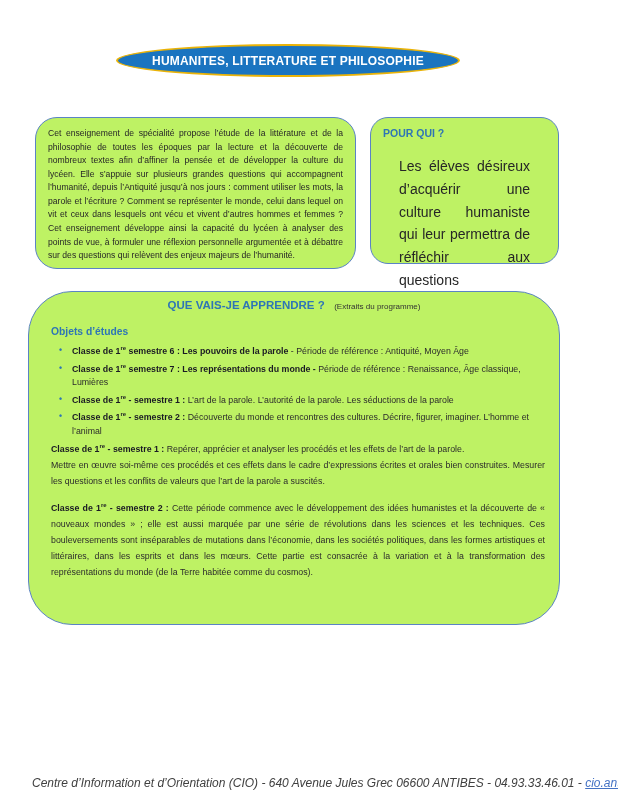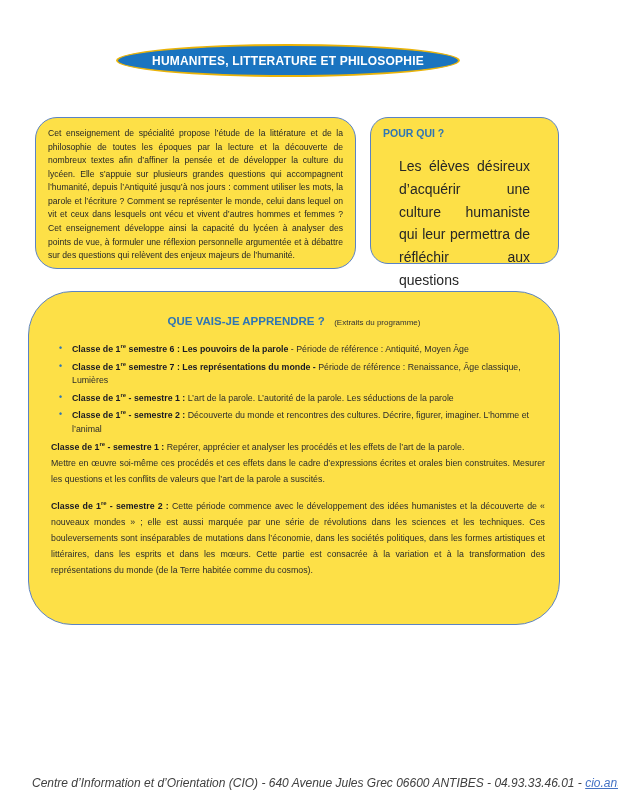--- a/index.html
+++ b/index.html
@@ -21,21 +21,21 @@
     box-sizing:border-box;
   }
   .banner span{
     color:#ffffff;font-weight:bold;font-size:12px;letter-spacing:.2px;
     white-space:nowrap;
   }
   
   .box{
     position:absolute;
     border:1.5px solid #5b83c5;
-    background:#fde047;
+    background:#bef264;
     box-sizing:border-box;
   }
   .intro-box{
     left:35px;top:117px;width:321px;height:152px;
     border-radius:22px;
     padding:9px 12px;
   }
   .intro-box p{
     margin:0;font-size:8.6px;line-height:1.58;text-align:justify;color:#262626;
   }
@@ -46,21 +46,21 @@
   }
   .pourqui-box h2{
     margin:2px 0 4px 0;font-size:10.5px;font-weight:bold;color:#2e75b6;
   }
   .pourqui-box p{
     margin:16px;font-size:14px;line-height:1.63;text-align:justify;color:#262626;
   }
   .main-box{
     left:28px;top:291px;width:532px;height:334px;
     border-radius:44px;
-    padding:19px 12px 0 12px;
+    padding:3px 12px 0 12px;
   }
   .main-heading{text-align:center;margin-bottom:13px;}
   .mh-title{font-size:11.5px;font-weight:bold;color:#2e75b6;}
   .mh-note{font-size:8px;color:#333333;margin-left:5px;}
   .section-heading{
     margin:9px 0 7px 10px;font-size:10.3px;font-weight:bold;color:#2e75b6;
   }
   ul.bullets{list-style:none;margin:0 0 2px 18px;padding:0;}
   ul.bullets li{
     position:relative;padding-left:13px;margin-bottom:3px;
@@ -103,20 +103,21 @@
     <p>Les élèves désireux d’acquérir une culture humaniste qui leur permettra de réfléchir aux questions contemporaines dans une perspective élargie. Cet enseignement est recommandé à celles et ceux qui souhaitent s’engager dans les carrières de l’enseignement, de la culture et de la communication.</p>
   </div>
 
   <div class="box main-box">
 
     <div class="main-heading">
       <span class="mh-title">QUE VAIS-JE APPRENDRE ?</span>
       <span class="mh-note">(Extraits du programme)</span>
     </div>
 
+    <div class="section-heading">Objets d’études</div>
     <ul class="bullets">
       <li>
         <span class="dot">•</span><span class="b">Classe de 1</span><sup>re</sup><span class="b"> semestre 6 : Les pouvoirs de la parole</span><span> - Période de référence :  Antiquité, Moyen Âge</span>
       </li>
       <li>
         <span class="dot">•</span><span class="b">Classe de 1</span><sup>re</sup><span class="b"> semestre 7 : Les représentations du monde -</span><span> Période de référence :  Renaissance, Âge classique, Lumières</span>
       </li>
     </ul>
 
     <ul class="bullets">

